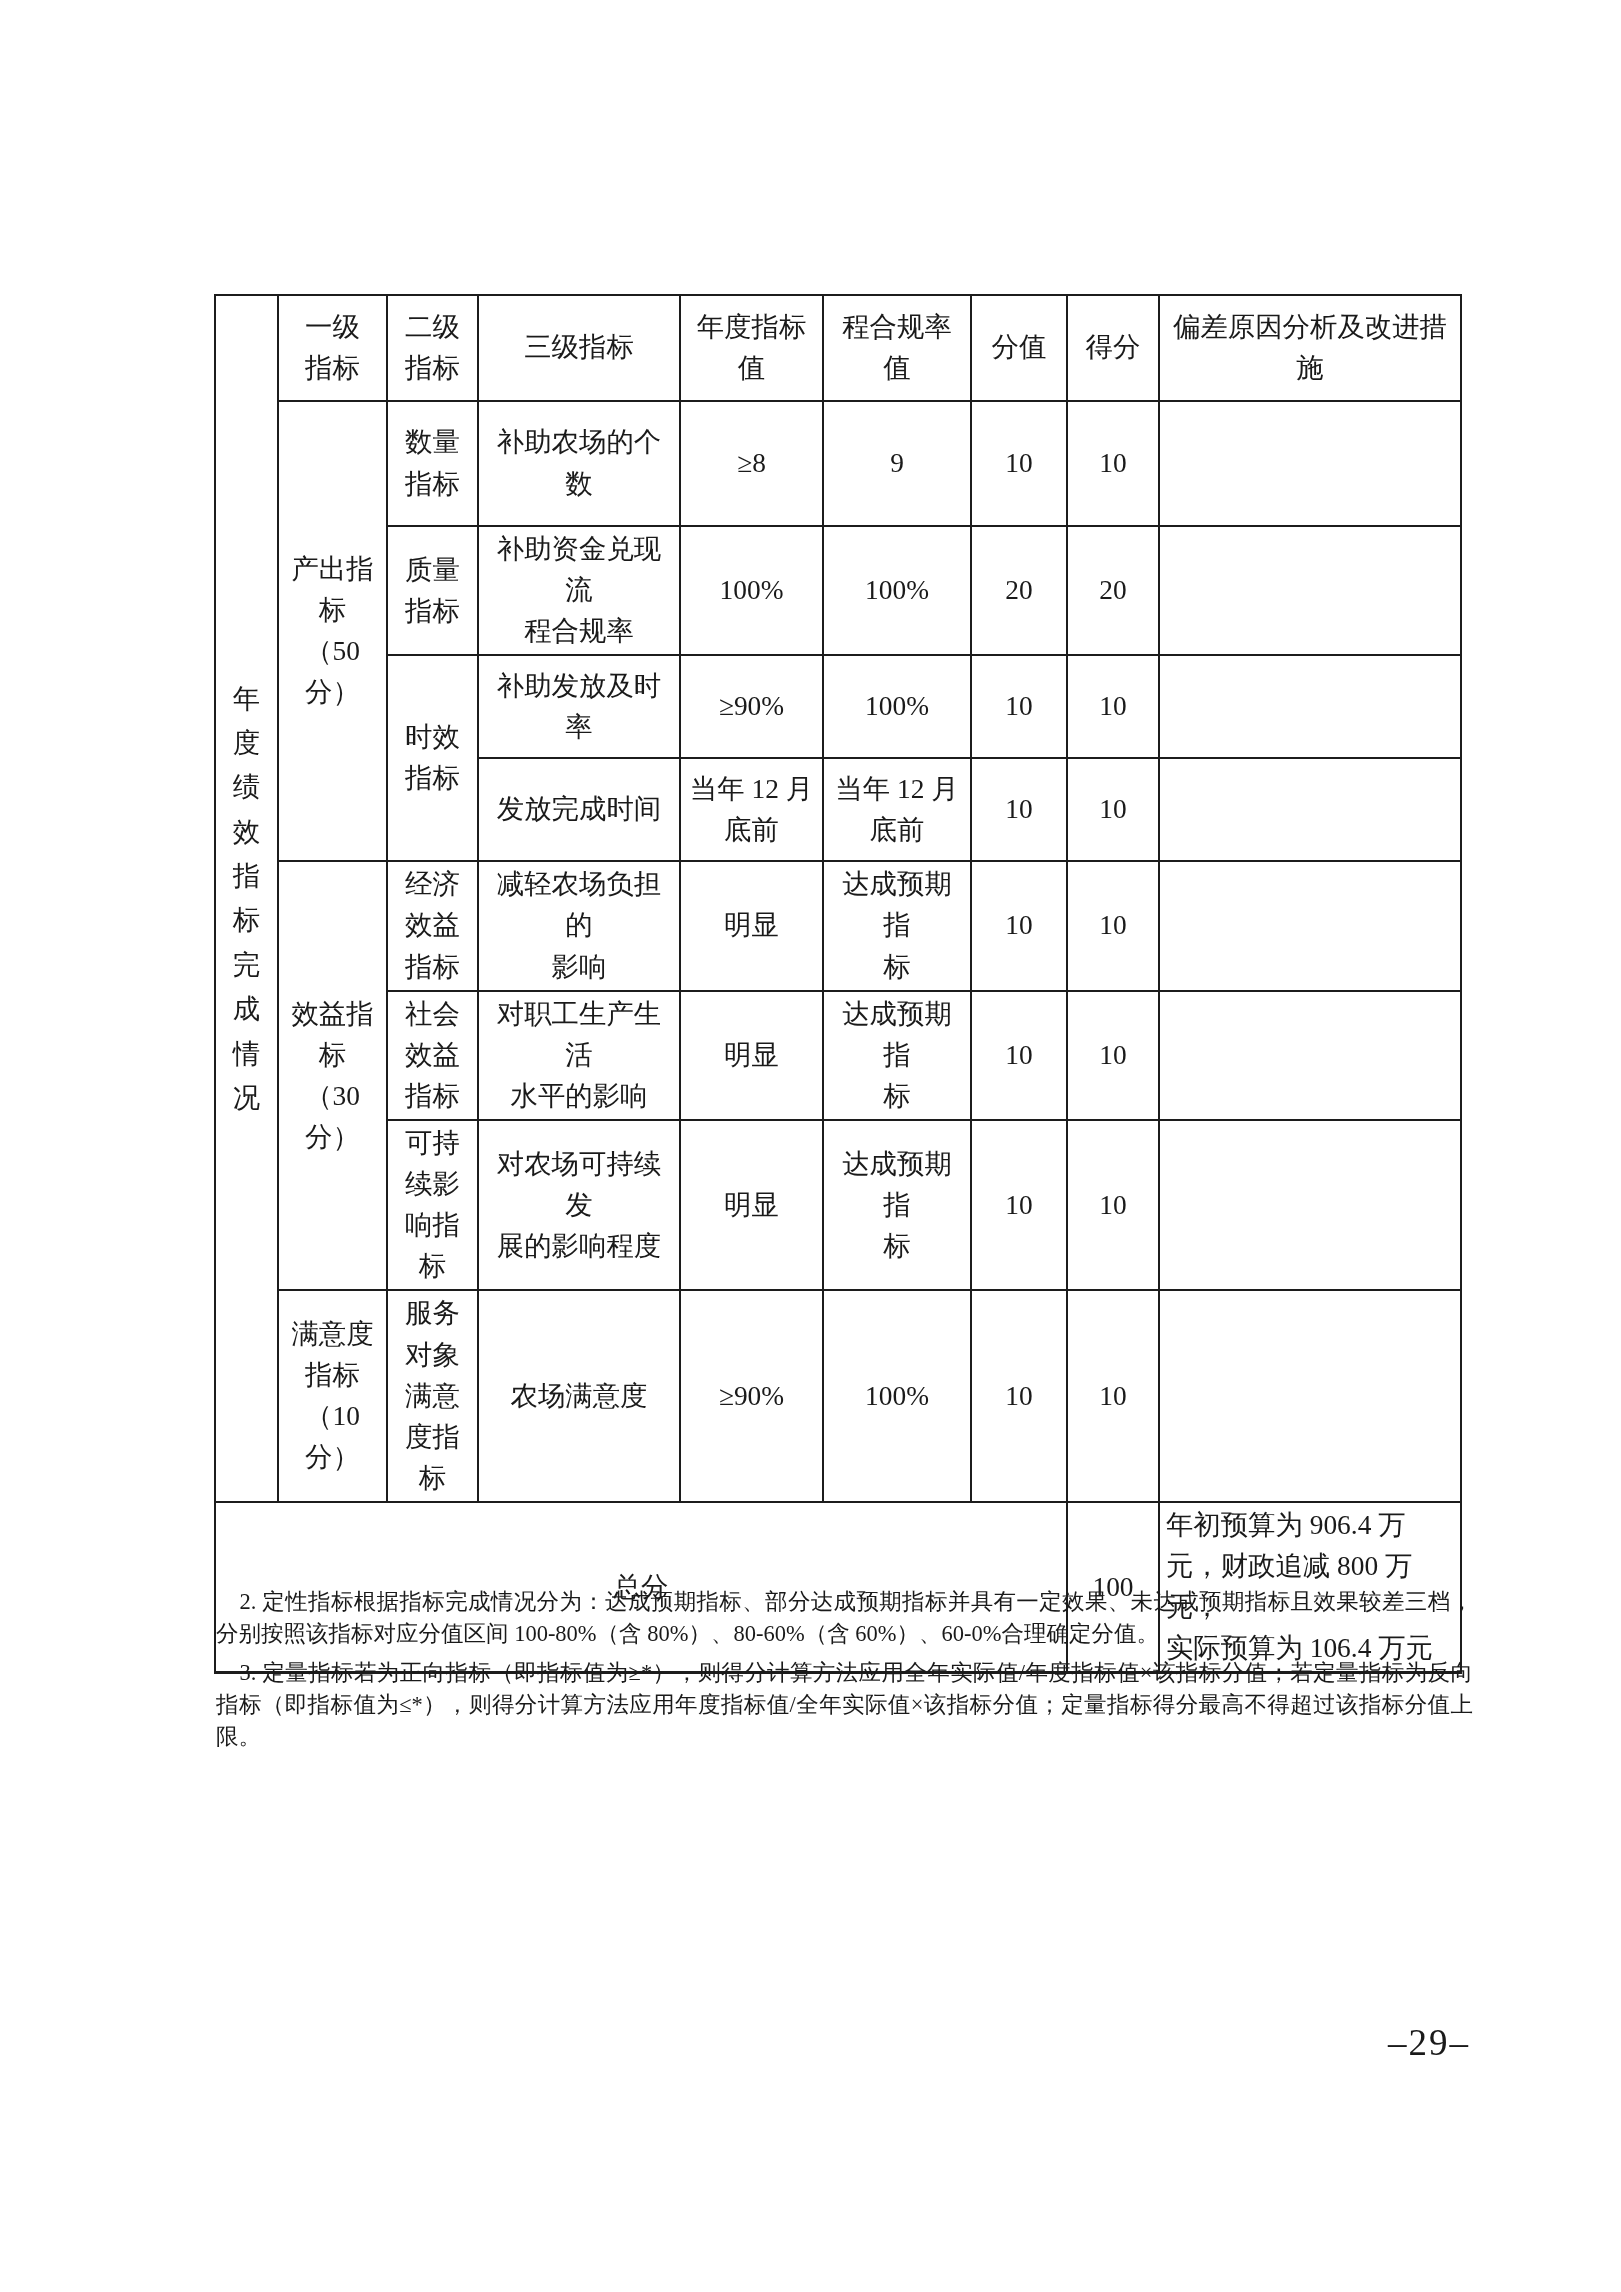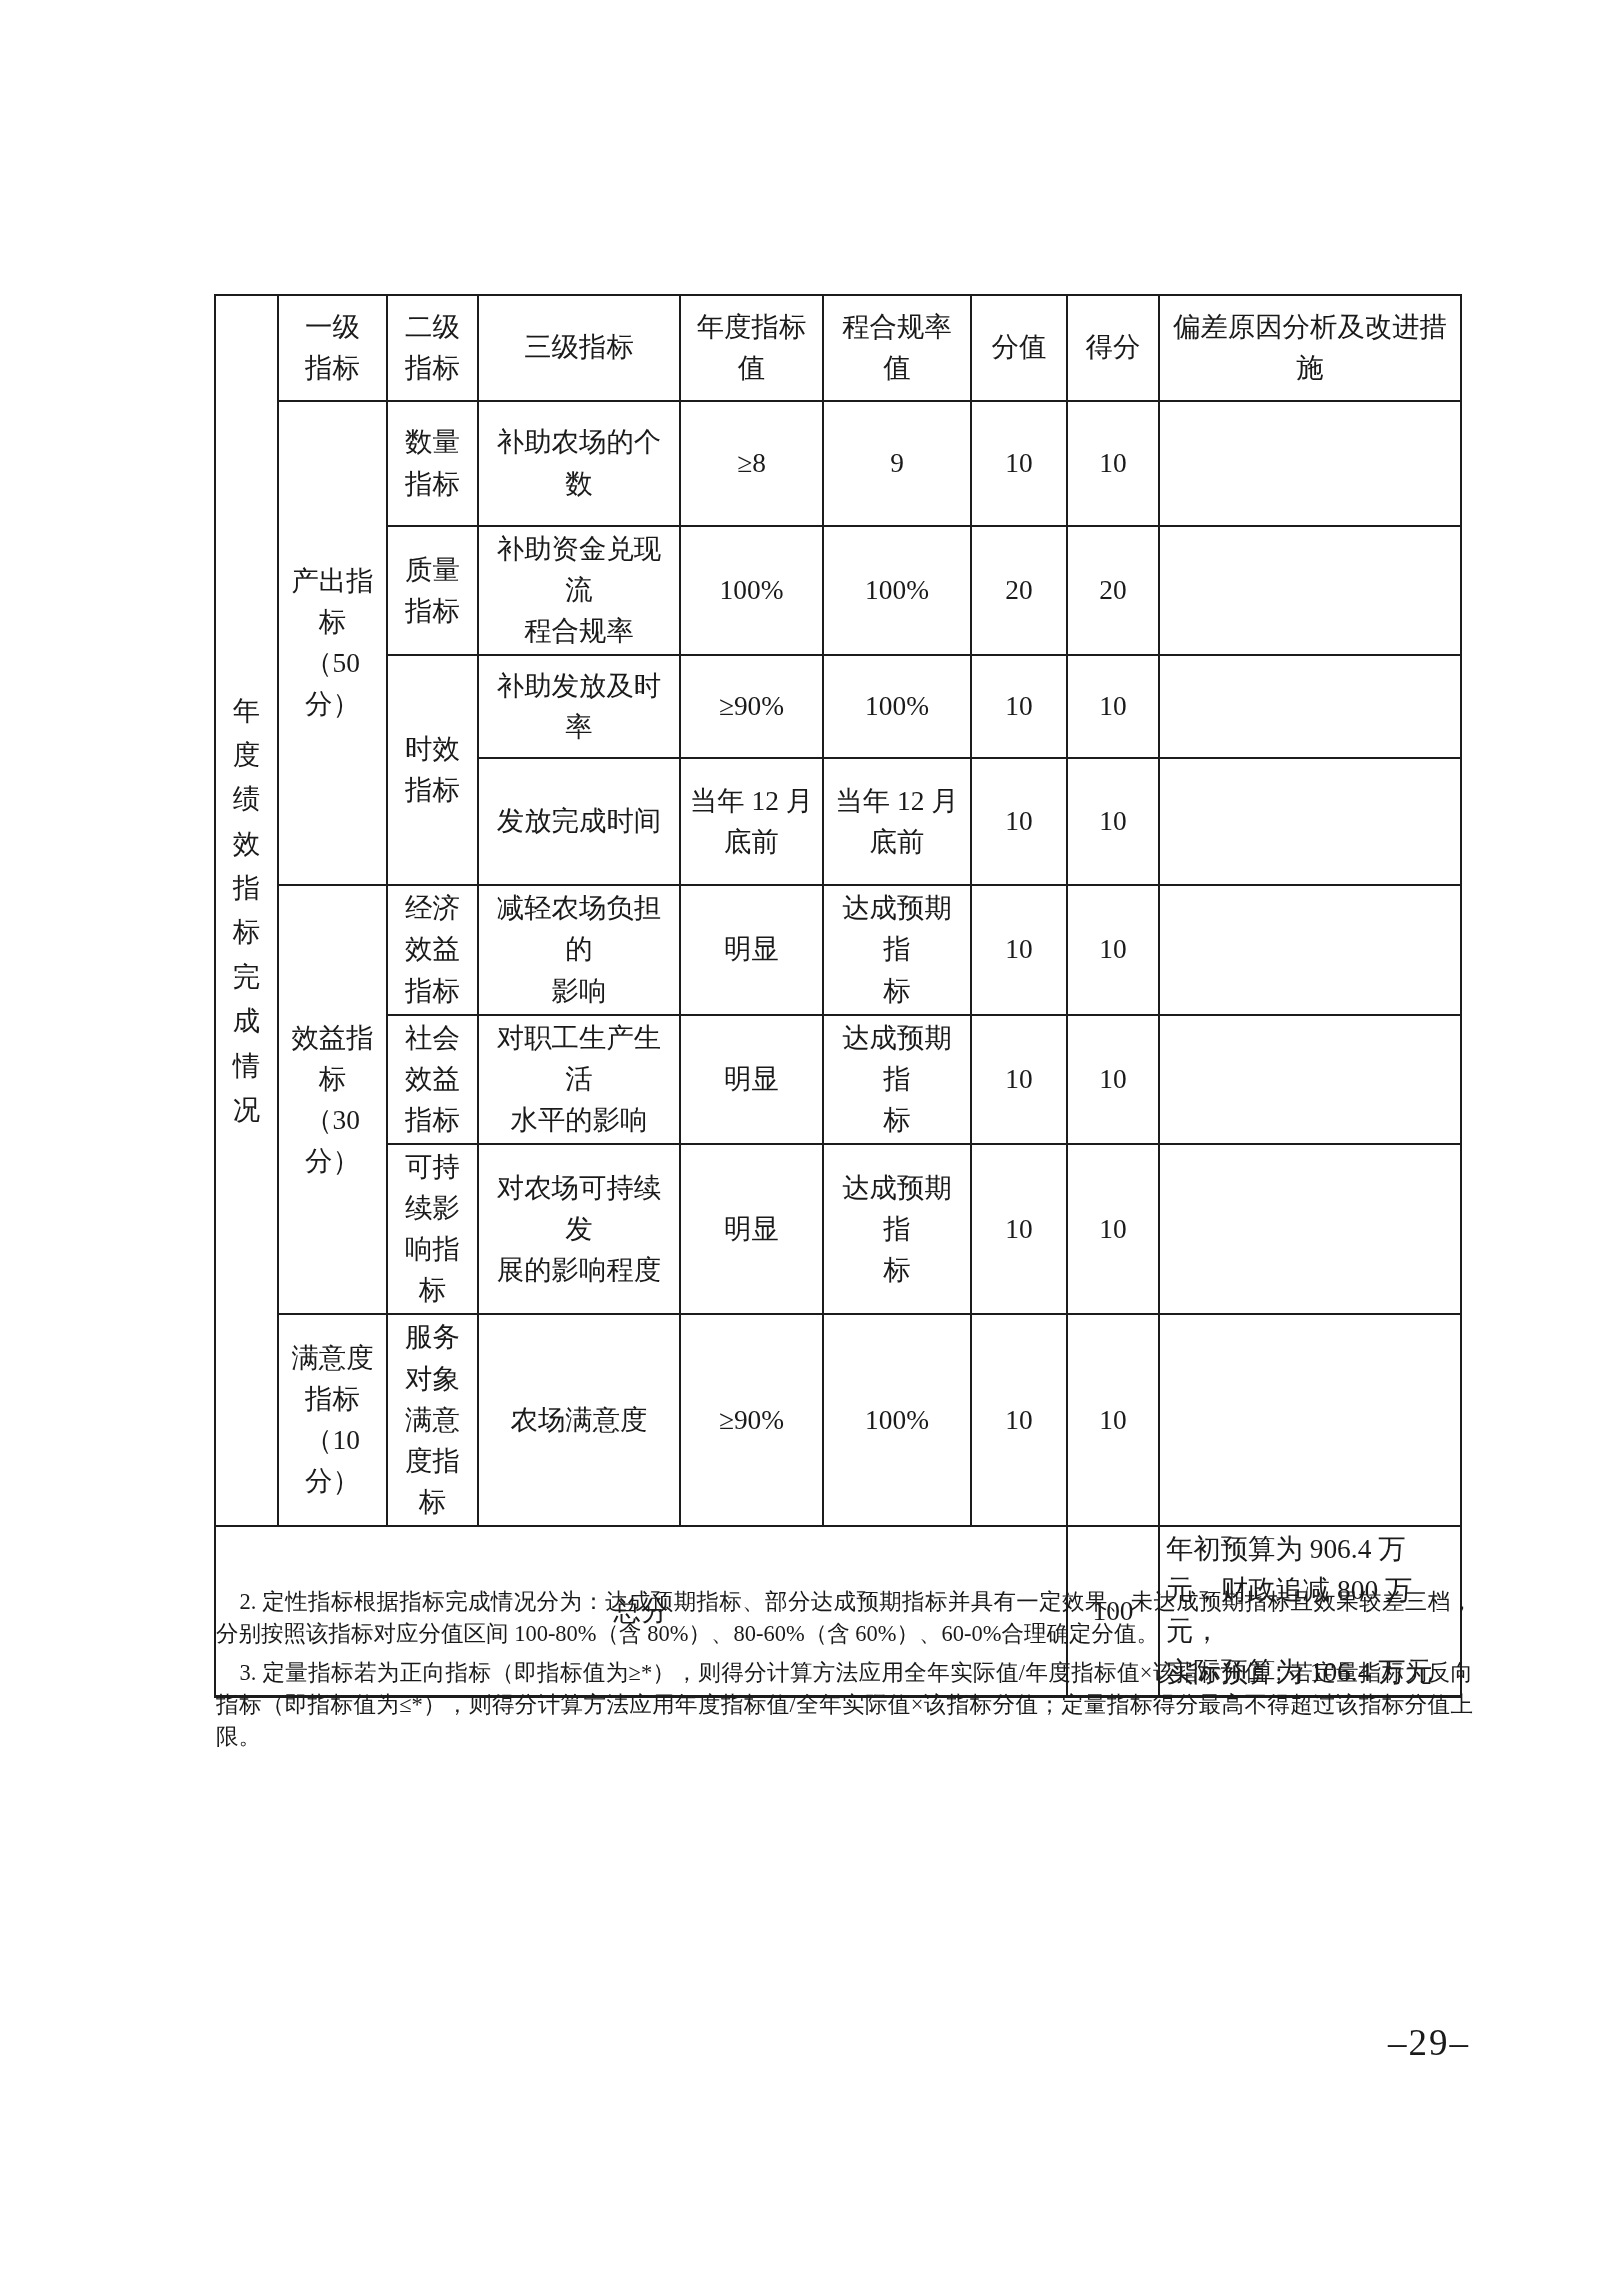--- a/index.html
+++ b/index.html
@@ -28,21 +28,21 @@
     vertical-align:middle;
     white-space:pre-line;
     padding:2px 5.9px;
     overflow:hidden;
   }
   td.corner{line-height:1.62;padding:0;}
   tr.rh{height:106px;}
   tr.r1{height:125px;}
   tr.r2{height:120px;}
   tr.r3{height:103px;}
-  tr.r4{height:127px;margin-left:30px;}
+  tr.r4{height:103px;margin-left:30px;}
   tr.r5{height:120px;}
   tr.r6{height:124px;}
   tr.r7{height:162px;}
   tr.r8{height:201px;}
   tr.rt{height:121px;}
   tr.rt td{
     border-top:2.9px solid #1c1c1c;
     border-bottom:3.9px solid #1c1c1c;
   }
   td.budget{

